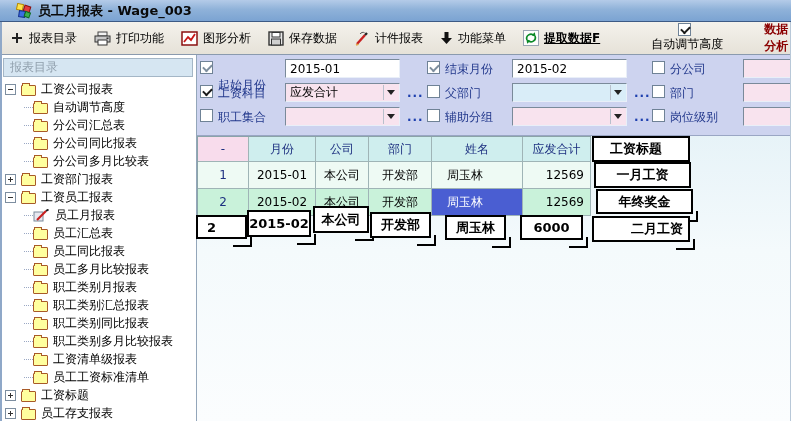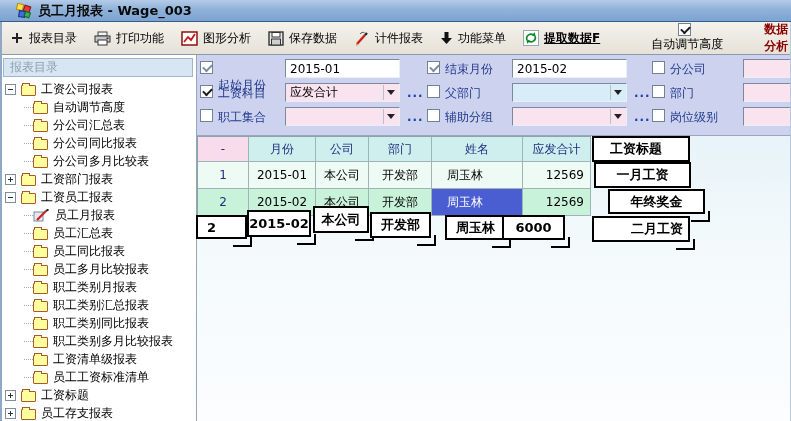--- a/index.html
+++ b/index.html
@@ -370,24 +370,24 @@
   <div class="cell td g num">2</div>
   <div class="cell td g">2015-02</div>
   <div class="cell td g">本公司</div>
   <div class="cell td g">开发部</div>
   <div class="cell td g nameL sel">周玉林</div>
   <div class="cell td g right">12569</div>
 </div>
 
 <div class="box tl" style="left:592px; top:136px; width:98px; height:26px;">工资标题</div>
 <div class="box" style="left:594px; top:162px; width:97px; height:26px;">一月工资</div>
-<div class="box corner" style="left:596px; top:189px; width:97px; height:25px;margin-left:12px;">年终奖金</div>
+<div class="box corner" style="left:596px; top:189px; width:97px; height:25px;">年终奖金</div>
 
 <div class="box tl corner" style="left:196px; top:215px; width:51px; height:24px; padding-left:9px;">2</div>
 <div class="box corner" style="left:247px; top:210px; width:64px; height:27px;">2015-02</div>
 <div class="box corner" style="left:313px; top:206px; width:56px; height:27px;">本公司</div>
 <div class="box corner" style="left:370px; top:212px; width:61px; height:26px;">开发部</div>
 <div class="box corner" style="left:445px; top:215px; width:61px; height:25px;">周玉林</div>
-<div class="box corner" style="left:502px; top:215px; width:63px; height:25px;">6000</div>
+<div class="box corner" style="left:520px; top:215px; width:63px; height:25px;">6000</div>
 <div class="box corner" style="left:592px; top:216px; width:98px; height:26px;padding-left:32px;">二月工资</div>
 
 <div class="frame-left"></div>
 <div class="frame-right"></div>
 
 </body></html>

